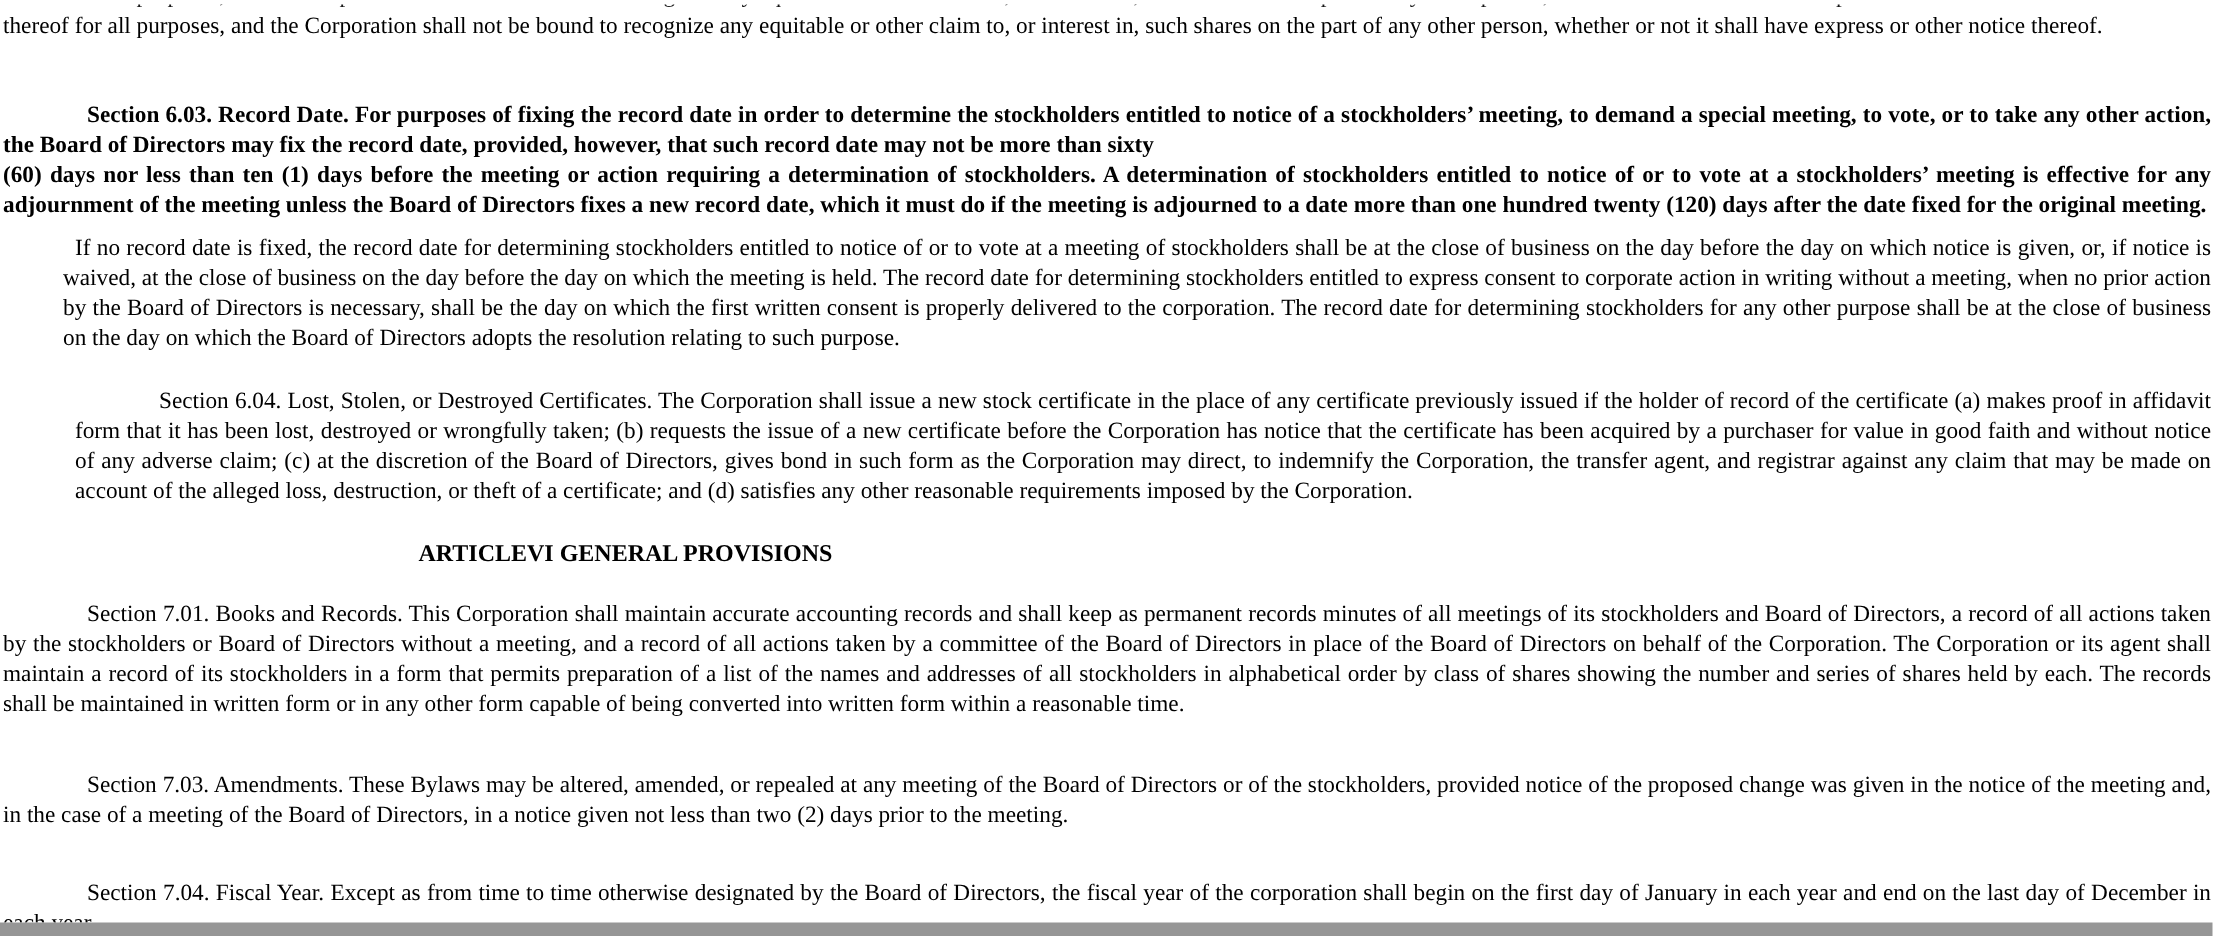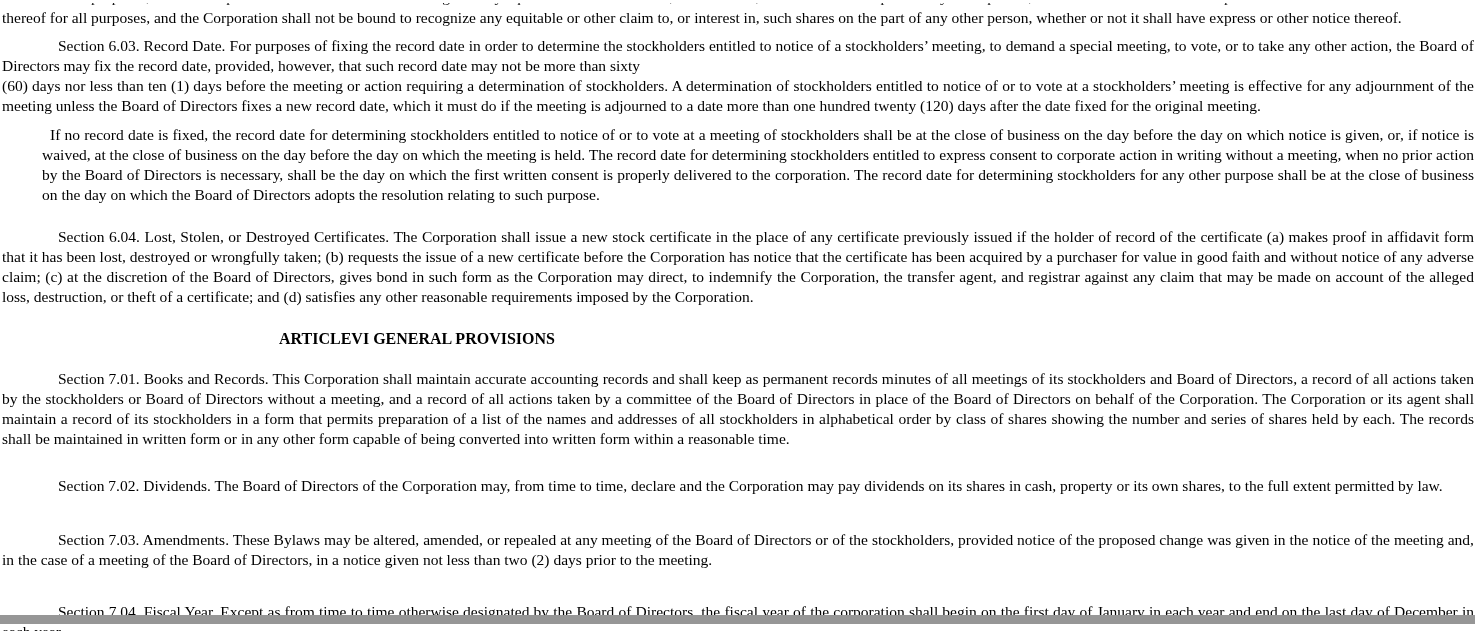--- a/index.html
+++ b/index.html
@@ -35,23 +35,23 @@
     white-space: nowrap;
     opacity: 0.9;
   }
   .para {
     margin: 0;
     text-align: justify;
     white-space: pre-line;
   }
   .indent      { text-indent: 56px; }
   .indent-sm   { text-indent: 8px;  }
-  .mt-603      { margin-top: 8px; }
+  .mt-603      { margin-top: 39px; font-weight: bold; }
   .mt-norec    { margin-top: 9px; margin-left: 40px;  }
-  .mt-604      { margin-top: 22px; }
+  .mt-604      { margin-top: 22px; margin-left: 48px; }
   .mt-701      { margin-top: 20px; }
   .mt-702      { margin-top: 27px; }
   .mt-703      { margin-top: 34px; }
   .mt-704      { margin-top: 32px; }
   .heading {
     margin: 22px 0 10px 277px;
     font-weight: bold;
     font-size: 16px;
     text-align: left;
     white-space: nowrap;
@@ -88,21 +88,20 @@
 (60) days nor less than ten (1) days before the meeting or action requiring a determination of stockholders. A determination of stockholders entitled to notice of or to vote at a stockholders’ meeting is effective for any adjournment of the meeting unless the Board of Directors fixes a new record date, which it must do if the meeting is adjourned to a date more than one hundred twenty (120) days after the date fixed for the original meeting.</p>
 
   <p class="para indent-sm mt-norec">If no record date is fixed, the record date for determining stockholders entitled to notice of or to vote at a meeting of stockholders shall be at the close of business on the day before the day on which notice is given, or, if notice is waived, at the close of business on the day before the day on which the meeting is held. The record date for determining stockholders entitled to express consent to corporate action in writing without a meeting, when no prior action by the Board of Directors is necessary, shall be the day on which the first written consent is properly delivered to the corporation. The record date for determining stockholders for any other purpose shall be at the close of business on the day on which the Board of Directors adopts the resolution relating to such purpose.</p>
 
   <p class="para indent mt-604">Section 6.04. Lost, Stolen, or Destroyed Certificates. The Corporation shall issue a new stock certificate in the place of any certificate previously issued if the holder of record of the certificate (a) makes proof in affidavit form that it has been lost, destroyed or wrongfully taken; (b) requests the issue of a new certificate before the Corporation has notice that the certificate has been acquired by a purchaser for value in good faith and without notice of any adverse claim; (c) at the discretion of the Board of Directors, gives bond in such form as the Corporation may direct, to indemnify the Corporation, the transfer agent, and registrar against any claim that may be made on account of the alleged loss, destruction, or theft of a certificate; and (d) satisfies any other reasonable requirements imposed by the Corporation.</p>
 
   <p class="para heading">ARTICLEVI GENERAL PROVISIONS</p>
 
   <p class="para indent mt-701">Section 7.01. Books and Records. This Corporation shall maintain accurate accounting records and shall keep as permanent records minutes of all meetings of its stockholders and Board of Directors, a record of all actions taken by the stockholders or Board of Directors without a meeting, and a record of all actions taken by a committee of the Board of Directors in place of the Board of Directors on behalf of the Corporation. The Corporation or its agent shall maintain a record of its stockholders in a form that permits preparation of a list of the names and addresses of all stockholders in alphabetical order by class of shares showing the number and series of shares held by each. The records shall be maintained in written form or in any other form capable of being converted into written form within a reasonable time.</p>
 
-  <p class="para indent mt-702">Section 7.02. Dividends. The Board of Directors of the Corporation may, from time to time, declare and the Corporation may pay dividends on its shares in cash, property or its own shares, to the full extent permitted by law.</p>
 
   <p class="para indent mt-703">Section 7.03. Amendments. These Bylaws may be altered, amended, or repealed at any meeting of the Board of Directors or of the stockholders, provided notice of the proposed change was given in the notice of the meeting and, in the case of a meeting of the Board of Directors, in a notice given not less than two (2) days prior to the meeting.</p>
 
   <p class="para indent mt-704">Section 7.04. Fiscal Year. Except as from time to time otherwise designated by the Board of Directors, the fiscal year of the corporation shall begin on the first day of January in each year and end on the last day of December in each year.</p>
 
 </div>
 
 <div class="hscrollbar">
   <div class="thumb"></div>
 </div>

